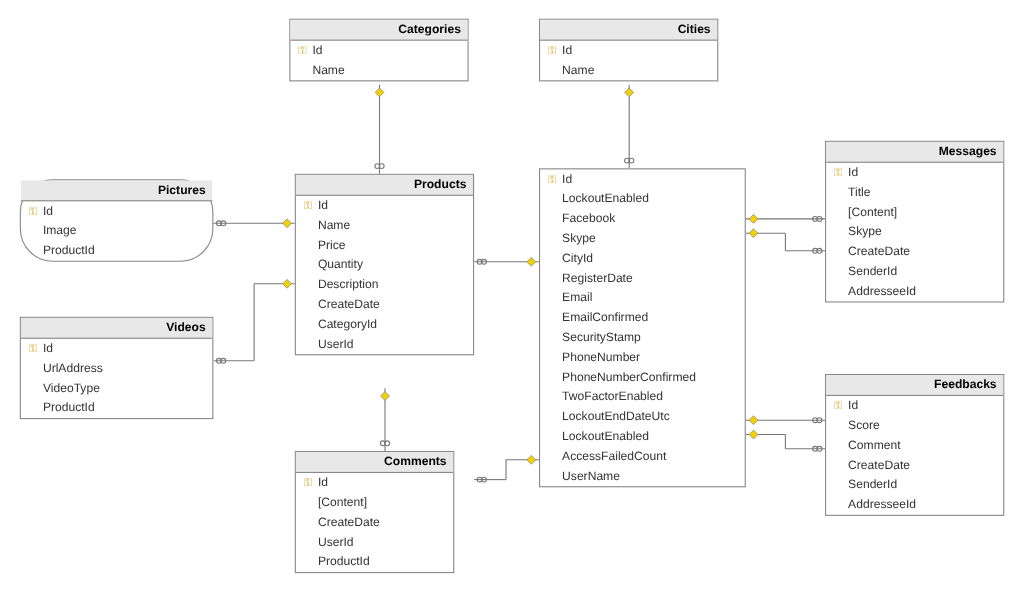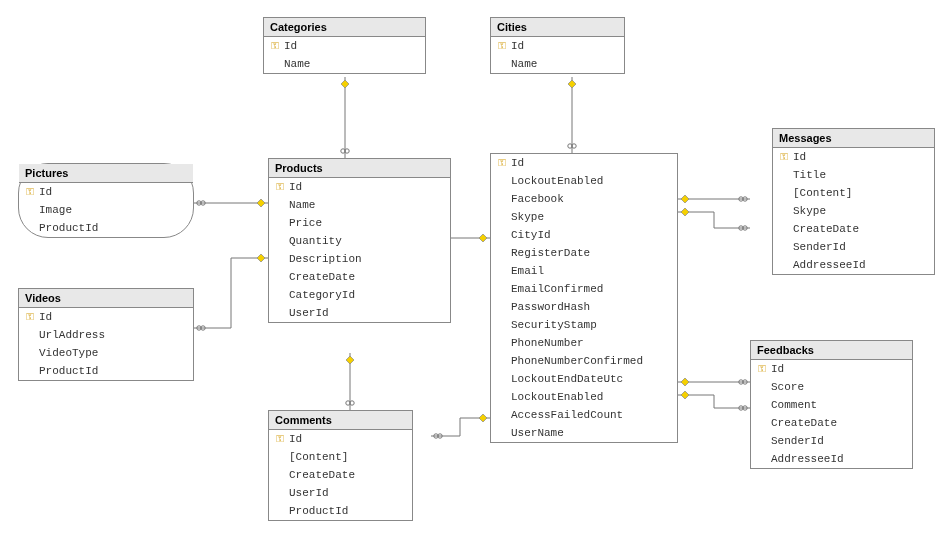--- a/index.html
+++ b/index.html
@@ -18,37 +18,38 @@
     border: 1px solid #888;
     background: #fff;
     font-size: 11px;
   }
   .table-header {
     background: #e8e8e8;
     border-bottom: 1px solid #888;
     padding: 3px 6px;
     font-weight: bold;
     color: #000;
+    text-align: right;
   }
   .table-row {
     display: flex;
     align-items: center;
     padding: 1px 4px;
     height: 18px;
     color: #333;
   }
   .key-icon {
     width: 14px;
     display: inline-block;
     text-align: center;
     color: #d4a017;
     font-size: 10px;
   }
   .key-icon.blank { color: transparent; }
-  .col-name { padding-left: 2px; font-family: Liberation Mono, monospace; }
+  .col-name { padding-left: 2px; }
   svg.connectors {
     position: absolute;
     top: 0; left: 0;
     width: 936px;
     height: 556px;
     pointer-events: none;
   }
   .connectors line {
     stroke: #777;
     stroke-width: 1;
@@ -116,21 +117,21 @@
     <div class="table-header">Categories</div>
     <div class="table-row">
       <span class="key-icon">⚿</span>
       <span class="col-name">Id</span>
     </div>
     <div class="table-row">
       <span class="key-icon blank">⚿</span>
       <span class="col-name">Name</span>
     </div>
   </div>
-<div class="table" style="left: 490px; top: 17px; width: 135px;">
+<div class="table" style="left: 490px; top: 17px; width: 163px;">
     <div class="table-header">Cities</div>
     <div class="table-row">
       <span class="key-icon">⚿</span>
       <span class="col-name">Id</span>
     </div>
     <div class="table-row">
       <span class="key-icon blank">⚿</span>
       <span class="col-name">Name</span>
     </div>
   </div>
@@ -142,21 +143,21 @@
     </div>
     <div class="table-row">
       <span class="key-icon blank">⚿</span>
       <span class="col-name">Image</span>
     </div>
     <div class="table-row">
       <span class="key-icon blank">⚿</span>
       <span class="col-name">ProductId</span>
     </div>
   </div>
-<div class="table" style="left: 268px; top: 158px; width: 183px;">
+<div class="table" style="left: 268px; top: 158px; width: 163px;">
     <div class="table-header">Products</div>
     <div class="table-row">
       <span class="key-icon">⚿</span>
       <span class="col-name">Id</span>
     </div>
     <div class="table-row">
       <span class="key-icon blank">⚿</span>
       <span class="col-name">Name</span>
     </div>
     <div class="table-row">
@@ -212,52 +213,52 @@
     <div class="table-row">
       <span class="key-icon blank">⚿</span>
       <span class="col-name">Email</span>
     </div>
     <div class="table-row">
       <span class="key-icon blank">⚿</span>
       <span class="col-name">EmailConfirmed</span>
     </div>
     <div class="table-row">
       <span class="key-icon blank">⚿</span>
-      <span class="col-name">PasswordHash</span>
-    </div>
-    <div class="table-row">
-      <span class="key-icon blank">⚿</span>
       <span class="col-name">SecurityStamp</span>
     </div>
     <div class="table-row">
       <span class="key-icon blank">⚿</span>
       <span class="col-name">PhoneNumber</span>
     </div>
     <div class="table-row">
       <span class="key-icon blank">⚿</span>
       <span class="col-name">PhoneNumberConfirmed</span>
     </div>
     <div class="table-row">
       <span class="key-icon blank">⚿</span>
+      <span class="col-name">TwoFactorEnabled</span>
+    </div>
+    <div class="table-row">
+      <span class="key-icon blank">⚿</span>
       <span class="col-name">LockoutEndDateUtc</span>
     </div>
     <div class="table-row">
       <span class="key-icon blank">⚿</span>
       <span class="col-name">LockoutEnabled</span>
     </div>
     <div class="table-row">
       <span class="key-icon blank">⚿</span>
       <span class="col-name">AccessFailedCount</span>
     </div>
     <div class="table-row">
       <span class="key-icon blank">⚿</span>
       <span class="col-name">UserName</span>
     </div>
   </div>
-<div class="table" style="left: 750px; top: 128px; width: 163px; margin-left: 22px;">
+<div class="table" style="left: 750px; top: 128px; width: 163px;">
     <div class="table-header">Messages</div>
     <div class="table-row">
       <span class="key-icon">⚿</span>
       <span class="col-name">Id</span>
     </div>
     <div class="table-row">
       <span class="key-icon blank">⚿</span>
       <span class="col-name">Title</span>
     </div>
     <div class="table-row">

